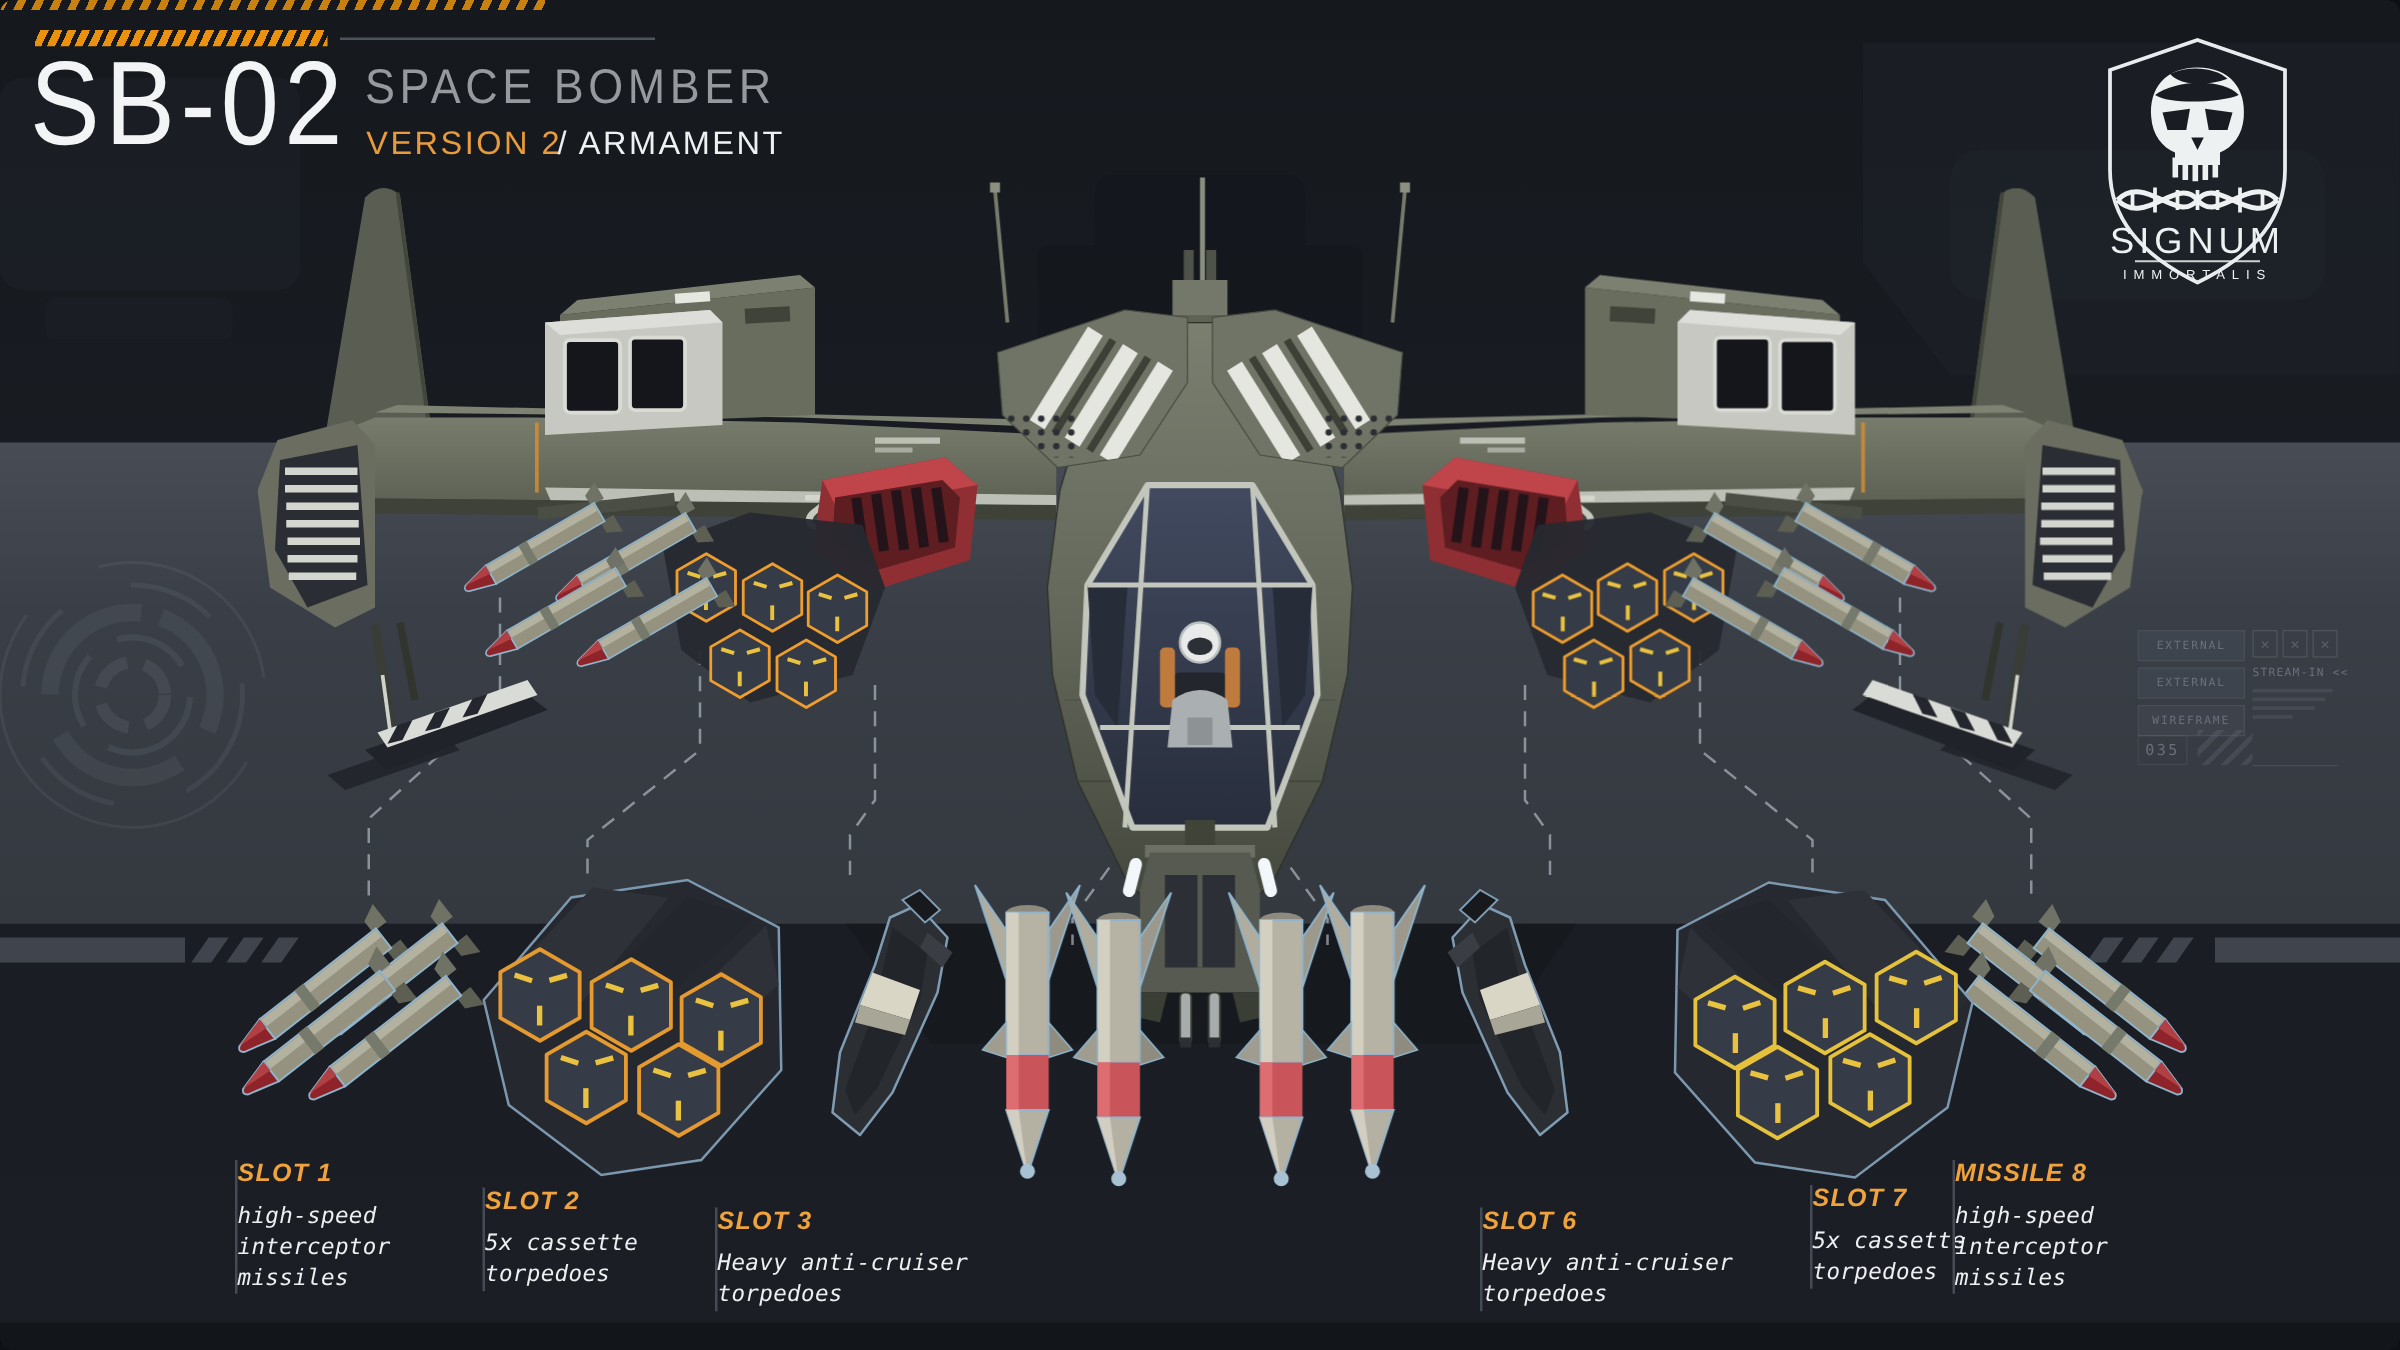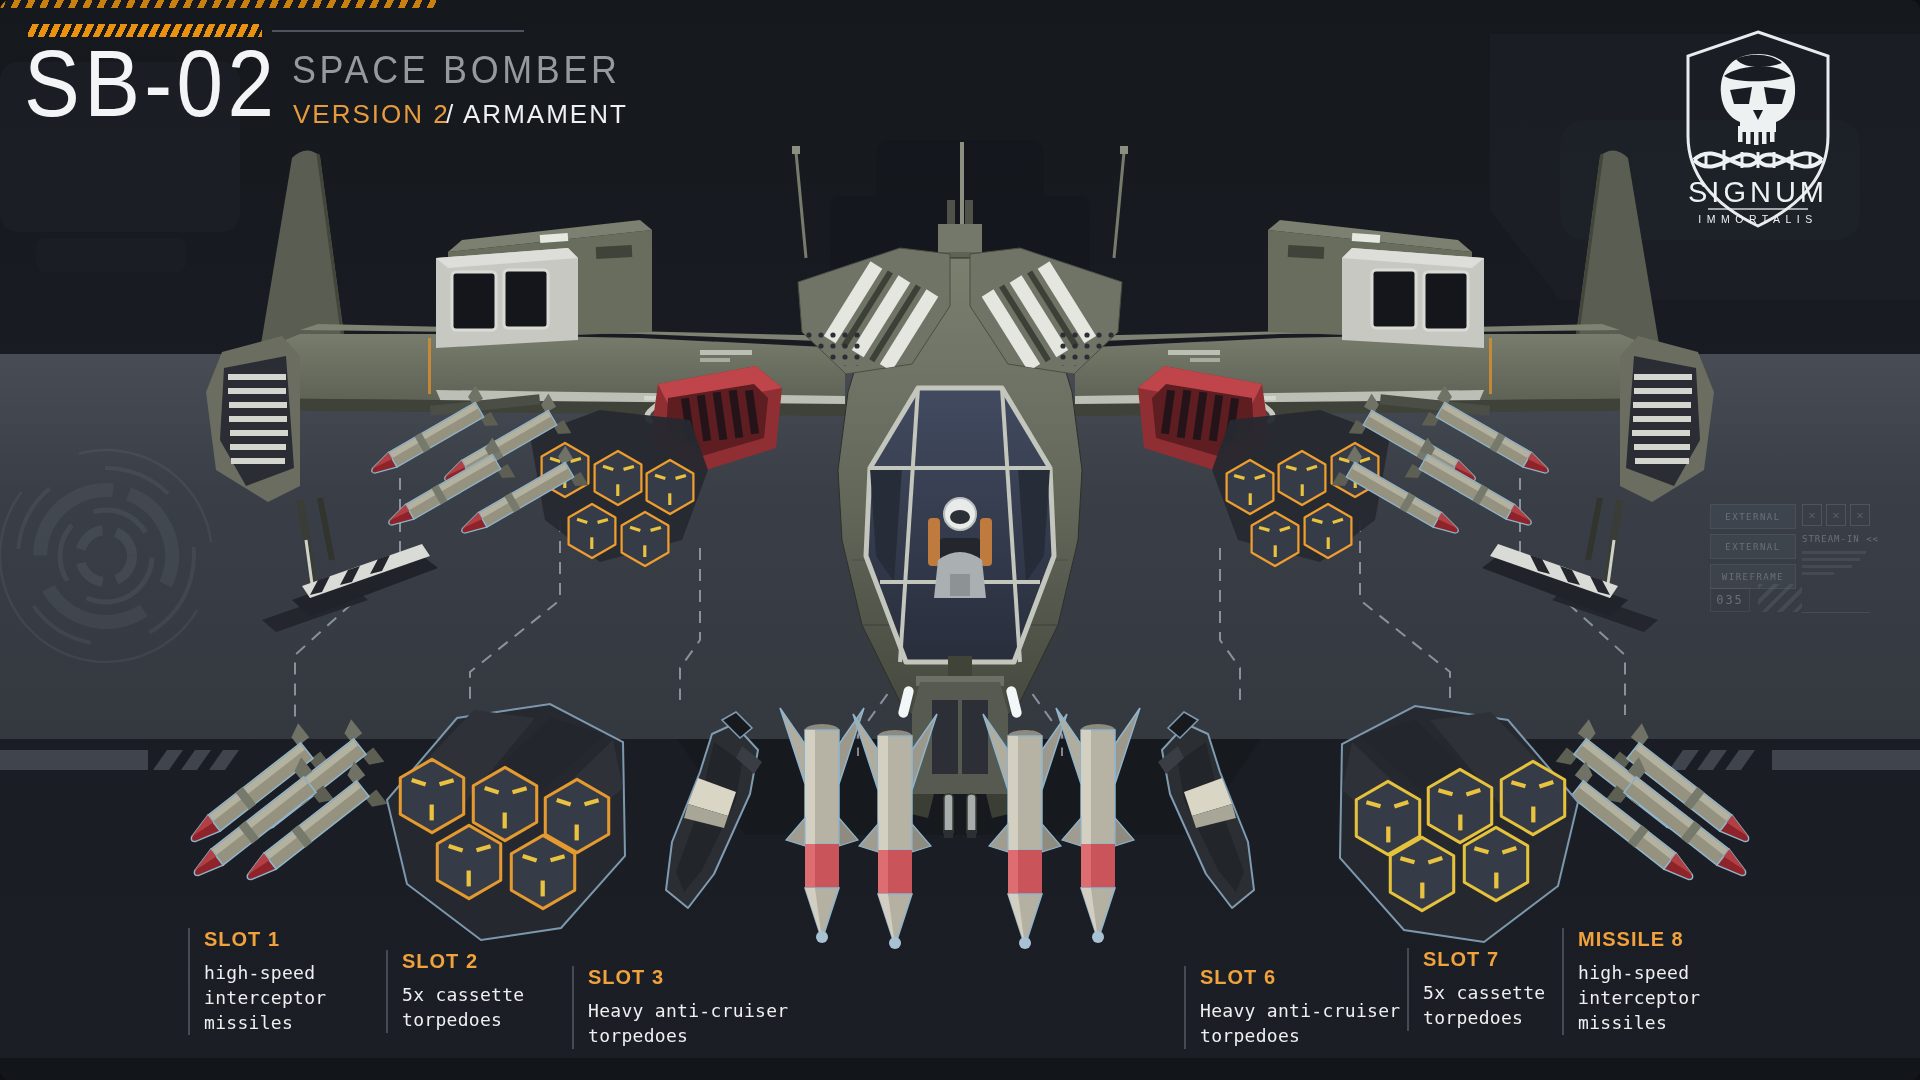--- a/index.html
+++ b/index.html
@@ -22,21 +22,21 @@
   .hdr-line{position:absolute;left:272px;top:30px;width:252px;height:2px;background:#4e545e;}
   .title-model{position:absolute;left:24px;top:36px;font-size:95px;font-weight:300;color:#f3f4f5;
     letter-spacing:5px;transform:scaleX(.88);transform-origin:left top;line-height:1;}
   .title-type{position:absolute;left:292px;top:50px;font-size:39px;font-weight:400;color:#96999e;
     letter-spacing:4px;transform:scaleX(.92);transform-origin:left top;line-height:1;}
   .title-version{position:absolute;left:293px;top:101px;font-size:26px;font-weight:400;color:#e79b3d;
     letter-spacing:2px;line-height:1;}
   .title-section{position:absolute;left:446px;top:101px;font-size:26px;font-weight:400;color:#eef0f2;
     letter-spacing:2px;line-height:1;}
   
-  .slot{position:absolute;border-left:2px solid #454b55;padding-left:14px;}
+  .slot{position:absolute;border-left:2px solid #454b55;font-style:italic;}
   .slot-label{font-size:20px;font-weight:700;color:#f0a23c;letter-spacing:1px;margin-bottom:9px;}
   .slot-desc{font-family:"DejaVu Sans Mono",monospace;font-size:18px;color:#edeff1;
     line-height:1.38;letter-spacing:.3px;margin-top:10px;}
   
   .hud-right{position:absolute;left:1710px;top:504px;width:160px;height:116px;opacity:.5;
     font-family:"DejaVu Sans Mono",monospace;color:#99a2b0;}
   .hud-btn{width:84px;height:23px;margin-bottom:5px;background:rgba(130,140,155,.18);
     border:1px solid rgba(140,150,165,.3);font-size:9px;letter-spacing:1.5px;
     display:flex;align-items:center;justify-content:center;}
   .hud-col-r{position:absolute;left:92px;top:0;width:68px;}
@@ -454,21 +454,21 @@
     <div class="slot-desc">5x cassette torpedoes</div>
   </div>
   <div class="slot" style="left:572px;top:966px;width:224px">
     <div class="slot-label">SLOT 3</div>
     <div class="slot-desc">Heavy anti-cruiser torpedoes</div>
   </div>
   <div class="slot" style="left:1184px;top:966px;width:224px">
     <div class="slot-label">SLOT 6</div>
     <div class="slot-desc">Heavy anti-cruiser torpedoes</div>
   </div>
-  <div class="slot" style="left:1407px;top:948px;width:160px">
+  <div class="slot" style="left:1448px;top:948px;width:160px">
     <div class="slot-label">SLOT 7</div>
     <div class="slot-desc">5x cassette torpedoes</div>
   </div>
   <div class="slot" style="left:1562px;top:928px;width:156px">
     <div class="slot-label">MISSILE 8</div>
     <div class="slot-desc">high-speed interceptor missiles</div>
   </div>
 
 </div>
 

